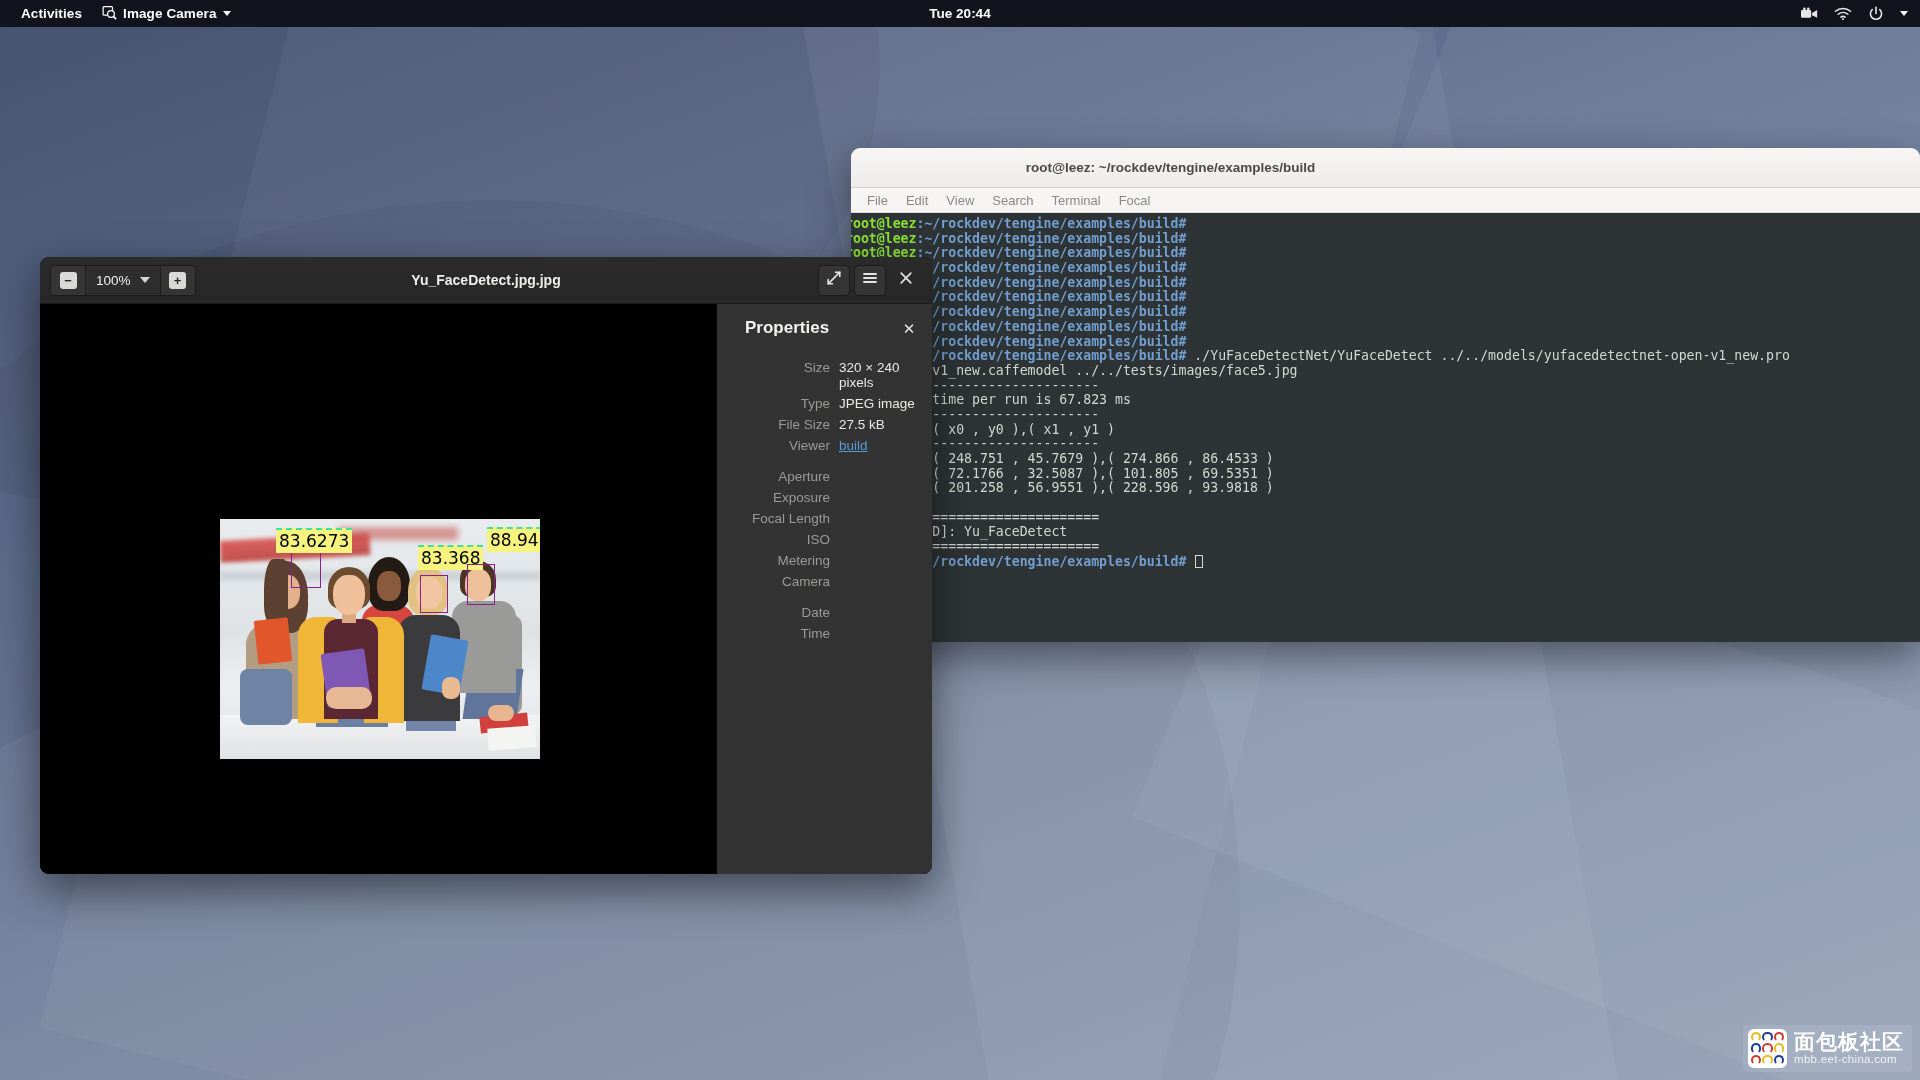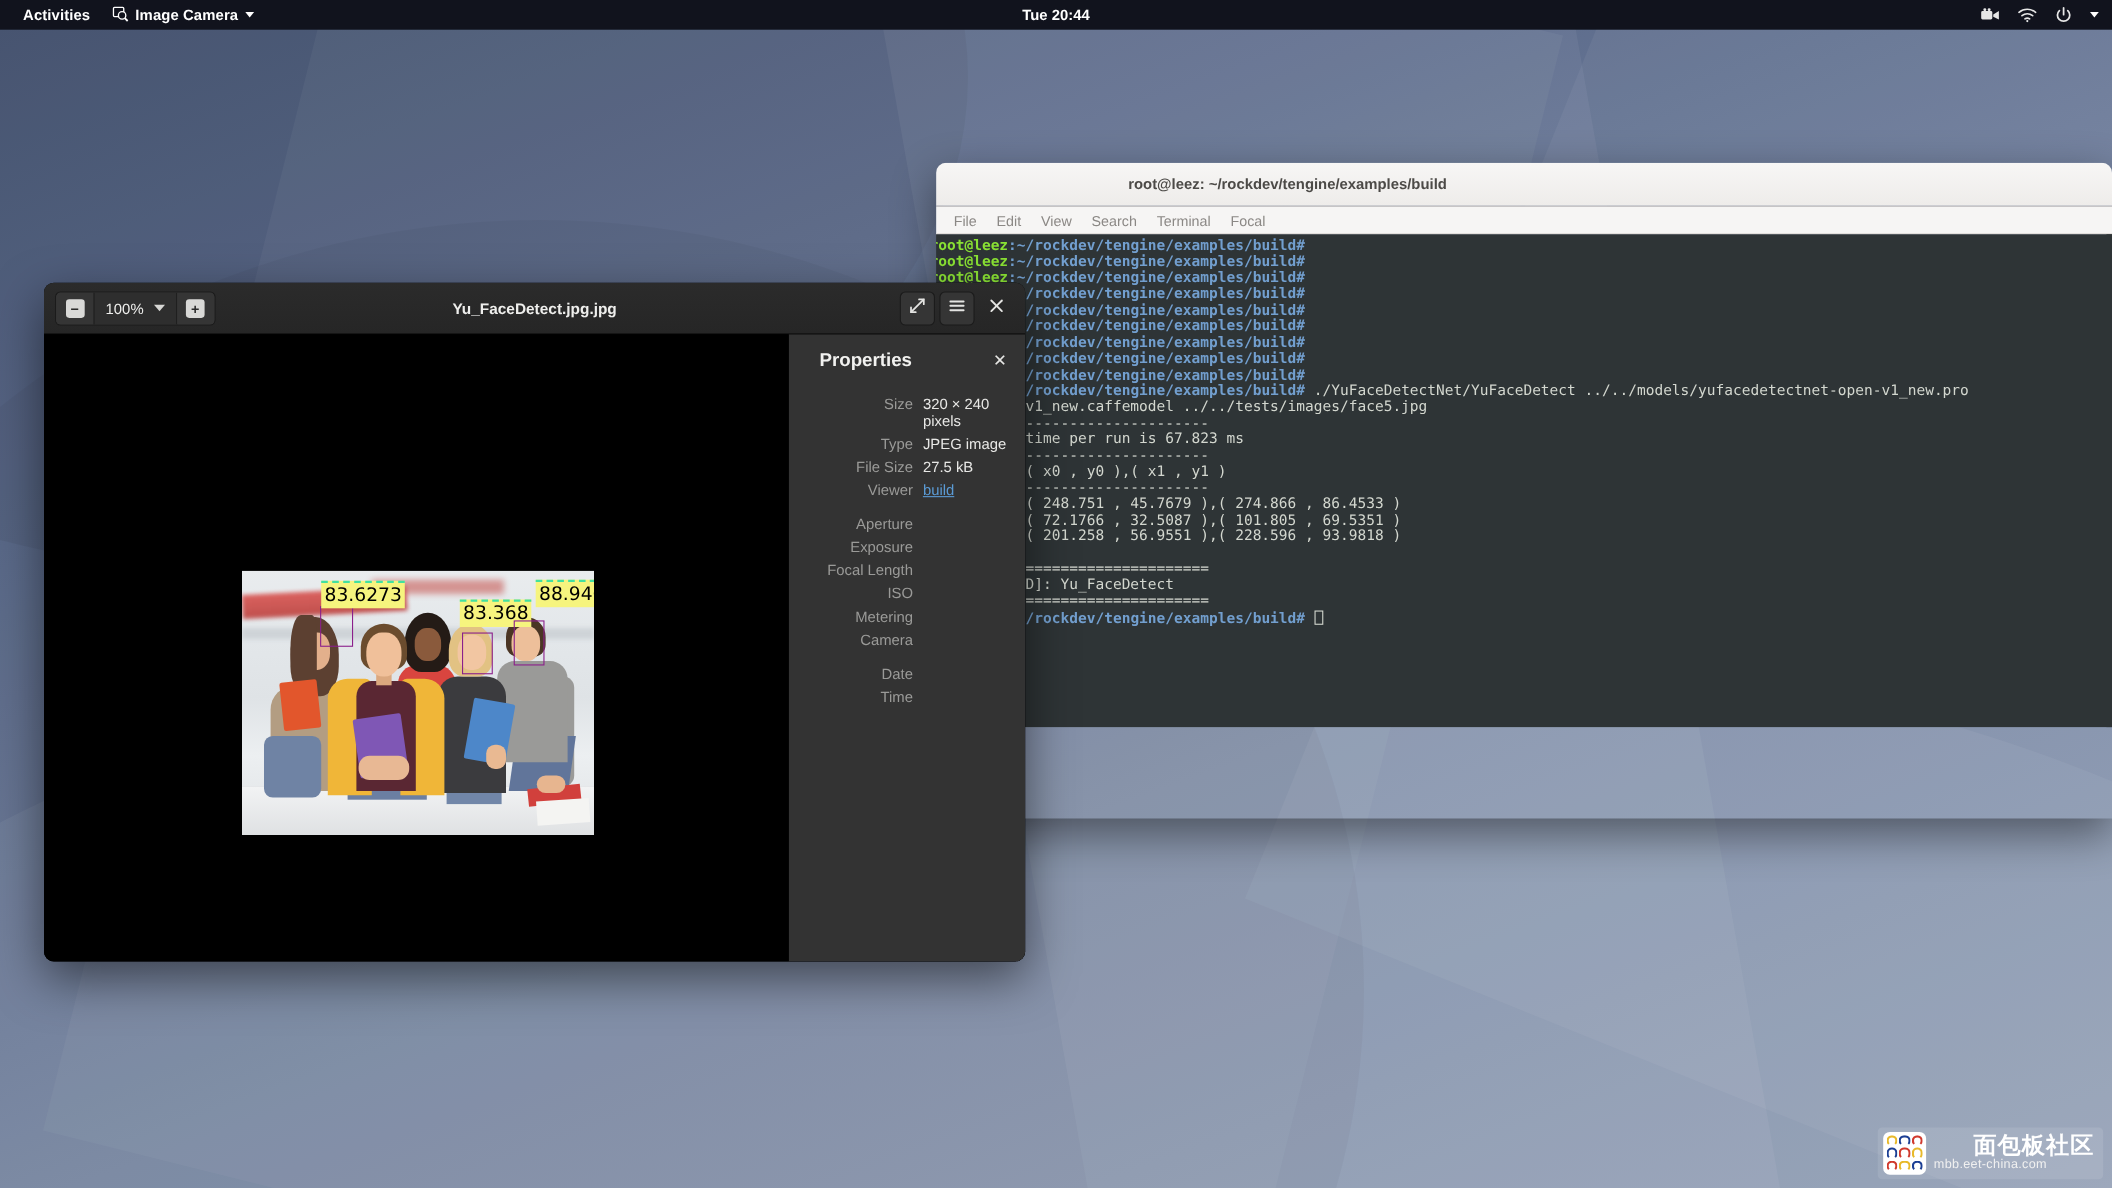--- a/index.html
+++ b/index.html
@@ -80,21 +80,21 @@
     width: 0; height: 0;
     border-left: 4.5px solid transparent;
     border-right: 4.5px solid transparent;
     border-top: 5px solid #ffffff;
   }
 
   
   #terminal-window {
     position: absolute;
     left: 851px; top: 148px;
-    width: 1069px; height: 596px;
+    width: 1069px; height: 494px;
     border-radius: 9px 9px 0 0;
     box-shadow: 0 14px 40px rgba(0,0,0,.45);
     overflow: hidden;
     z-index: 200;
   }
   #term-titlebar {
     height: 40px;
     background: linear-gradient(#f7f6f5, #eeecea);
     border-bottom: 1px solid #d5d0cc;
     display: flex; align-items: center; justify-content: center;
@@ -379,21 +379,21 @@
     grid-template-rows: repeat(3, 1fr);
     padding: 3px;
     gap: 1px;
   }
   #wm-logo i {
     display: block;
     border-radius: 50%;
     border: 2.5px solid transparent;
   }
   #wm-text { line-height: 1.05; }
-  #wm-cn { color: #ffffff; font-size: 21px; font-weight: 700; letter-spacing: 1px; margin-left: 36px; }
+  #wm-cn { color: #ffffff; font-size: 21px; font-weight: 700; letter-spacing: 1px; }
   #wm-url { color: #f0f0f0; font-size: 11.5px; letter-spacing: .3px; }
 </style>
 </head>
 <body>
 
 <div id="desktop">
 
   <div class="wp-wedge wedge-e"></div>
   <div class="wp-wedge wedge-a"></div>
   <div class="wp-wedge wedge-b"></div>
@@ -558,21 +558,21 @@
           <div class="ph p2-jacketR"></div>
           <div class="ph p2-shirt"></div>
           <div class="ph p2-book"></div>
           <div class="ph p2-hands"></div>
           <div class="ph p2-neck"></div>
           <div class="ph p2-hair"></div>
           <div class="ph p2-face"></div>
 
           <div id="detections">
               <div class="det-box" style="left: 71px; top: 32px; width: 30px; height: 37px;"></div>
-              <div class="det-label" style="left: 72px; top: 9px;">83.6273</div>
+              <div class="det-label" style="left: 56px; top: 9px;">83.6273</div>
               <div class="det-box" style="left: 200px; top: 56px; width: 28px; height: 38px;"></div>
               <div class="det-label" style="left: 198px; top: 26px;">83.368</div>
               <div class="det-box" style="left: 247px; top: 45px; width: 28px; height: 41px;"></div>
               <div class="det-label" style="left: 248px; top: 8px; margin-left: 19px;">88.946</div>
             </div>
         </div>
       </div>
 
       <div id="properties-panel">
         <div id="prop-head">

